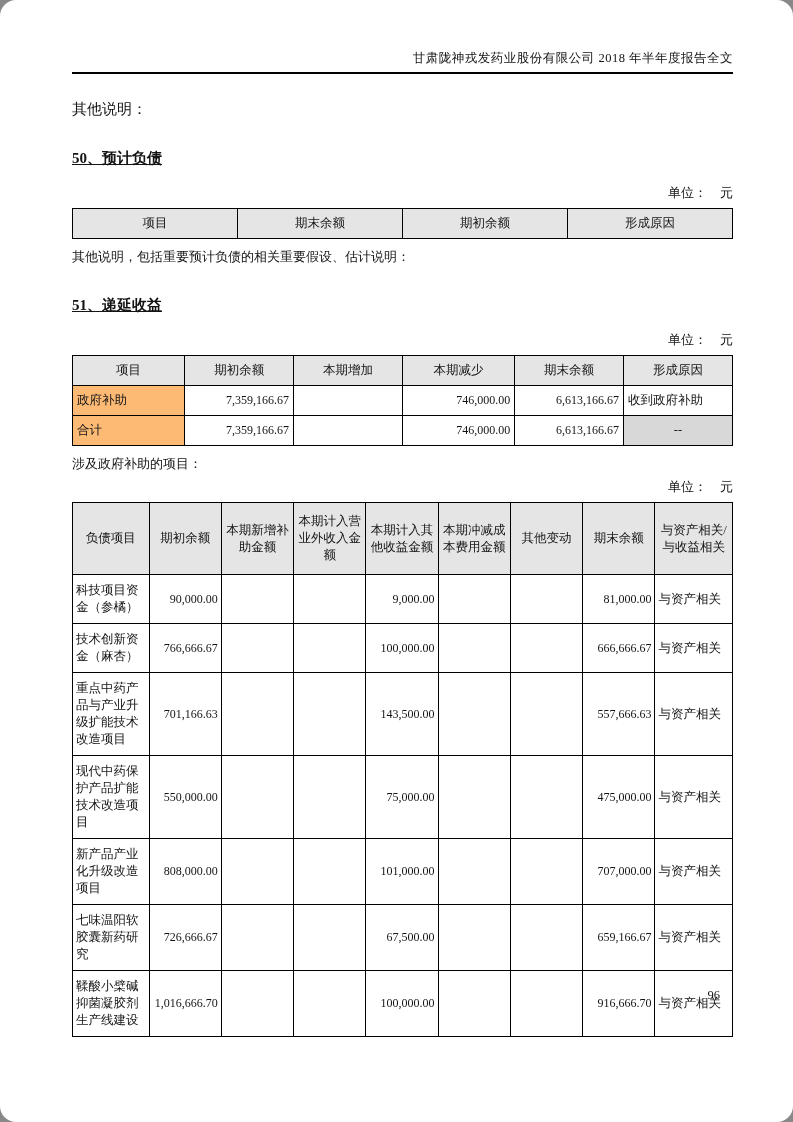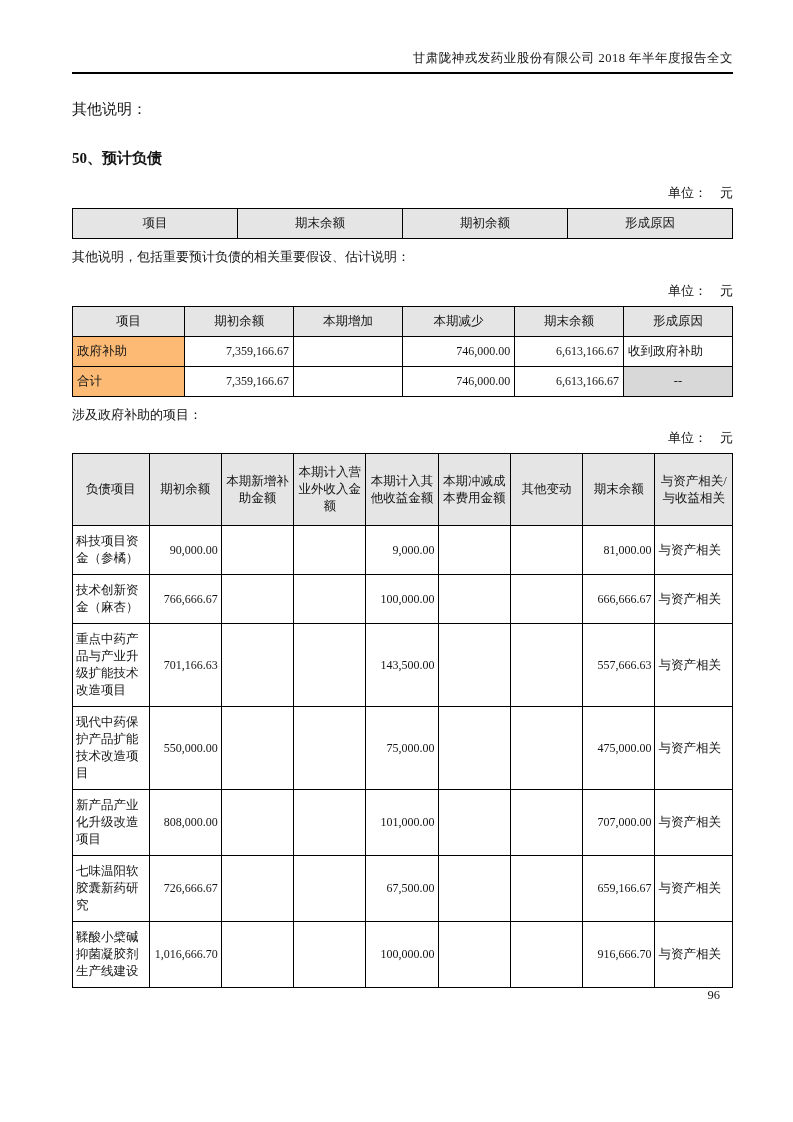--- a/index.html
+++ b/index.html
@@ -1,28 +1,28 @@
 <!DOCTYPE html>
 <html><head>
 <meta charset="utf-8">
 <style>
   html, body { margin: 0; padding: 0; background: #888; }
   .page {
     width: 793px; height: 1122px; margin: 0 auto; background: #ffffff;
     position: relative; box-sizing: border-box;
     padding: 50px 60px 0 72px;
     font-family: "Liberation Serif", "DejaVu Serif", serif;
-    color: #141414; font-size: 13px;
+    color: #141414; font-size: 13px; border-radius: 16px;
   }
   .doc-header {
     text-align: right; font-size: 12.5px; letter-spacing: 0.5px;
     padding-bottom: 5px; border-bottom: 2px solid #000;
   }
   .top-note { margin-top: 26px; font-size: 15px; }
-  .sec-heading { margin-top: 30px; font-weight: bold; font-size: 15px; }
+  .sec-heading { margin-top: 30px; font-weight: bold; font-size: 15px; text-decoration: underline; }
   .unit-line { margin-top: 16px; text-align: right; font-size: 13px; }
   table {
     width: 100%; border-collapse: collapse; table-layout: fixed;
     margin-top: 6px; font-size: 12.5px;
   }
   th, td { border: 1.5px solid #000; overflow: hidden; }
   th {
     background: #e5e5e5; font-weight: normal; text-align: center;
     padding: 6px 2px; line-height: 17px;
   }
@@ -66,20 +66,21 @@
         <th>项目</th>
         <th>期末余额</th>
         <th>期初余额</th>
         <th>形成原因</th>
       </tr>
     </thead>
   </table>
 
   <div class="note-line">其他说明，包括重要预计负债的相关重要假设、估计说明：</div>
 
+  <div class="sec-heading">51、递延收益</div>
 
   <div class="unit-line">单位：　元</div>
 
   <table class="t2">
     <colgroup>
         <col style="width:17%">
         <col style="width:16.5%">
         <col style="width:16.5%">
         <col style="width:17%">
         <col style="width:16.5%">

